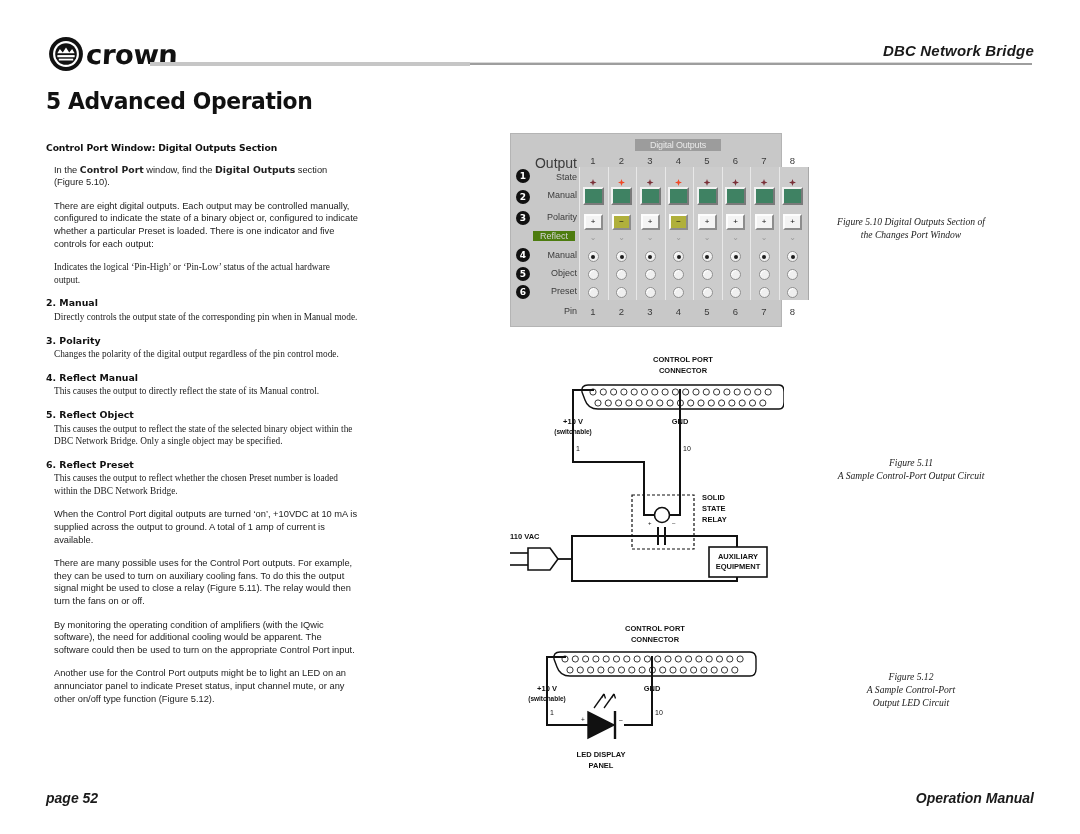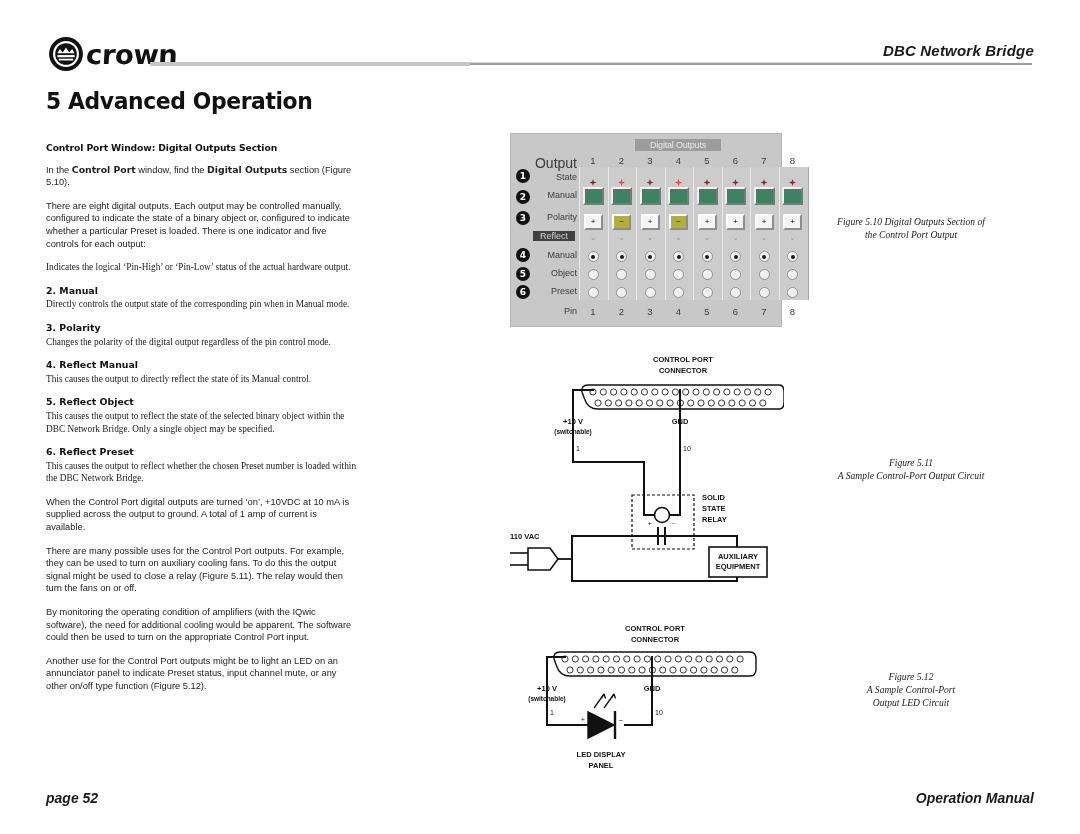--- a/index.html
+++ b/index.html
@@ -83,21 +83,21 @@
 
   
   .col-left {
     position: absolute;
     left: 46px; top: 142px;
     width: 312px;
     font-size: 9.3px;
     line-height: 12.6px;
     color: #222;
   }
-  .col-left p { margin: 0 0 11px 0; }
+  .col-left p { margin: 0 0 11px 8px; }
   .sec-head {
     font-family: "DejaVu Sans", sans-serif;
     font-weight: 700;
     font-size: 9.2px;
     letter-spacing: -0.1px;
     margin: 0 0 9px 0;
     color: #111;
   }
   .item-head {
     font-family: "DejaVu Sans", sans-serif;
@@ -137,21 +137,21 @@
     color: #e9e9e9;
     font-size: 9px;
     line-height: 12px;
     text-align: center;
     letter-spacing: -0.2px;
   }
   .dlg .lbl-output { left: 4px;  top: 21px;  width: 62px; text-align:right; position:absolute; font-size:14px; color:#3b3b3b;}
   .dlg .lbl-state  { left: 4px;  top: 38px;  width: 62px; text-align:right; position:absolute; font-size:9px; color:#3b3b3b;}
   .dlg .lbl-manual1{ left: 4px;  top: 56px;  width: 62px; text-align:right; position:absolute; font-size:9px; color:#3b3b3b;}
   .dlg .lbl-polarity{left: 4px;  top: 78px;  width: 62px; text-align:right; position:absolute; font-size:9px; color:#3b3b3b;}
-  .dlg .lbl-reflect{ left: 22px; top: 97px;  position:absolute; font-size:9px; color:#d4d4d4; background:#404040; padding:0 7px;}
+  .dlg .lbl-reflect{ left: 22px; top: 97px;  position:absolute; font-size:9px; color:#d4d4d4; background:#4d7c0f; padding:0 7px;}
   .dlg .lbl-manual2{ left: 4px;  top: 116px; width: 62px; text-align:right; position:absolute; font-size:9px; color:#3b3b3b;}
   .dlg .lbl-object { left: 4px;  top: 134px; width: 62px; text-align:right; position:absolute; font-size:9px; color:#3b3b3b;}
   .dlg .lbl-preset { left: 4px;  top: 152px; width: 62px; text-align:right; position:absolute; font-size:9px; color:#3b3b3b;}
   .dlg .lbl-pin    { left: 4px;  top: 172px; width: 62px; text-align:right; position:absolute; font-size:9px; color:#3b3b3b;}
 
   .badge {
     position: absolute;
     left: 5px;
     width: 14px; height: 14px;
     border-radius: 50%;
@@ -409,21 +409,21 @@
       <div class="cell chev" style="left: 267.5px; top: 99px;">⌄</div>
       <div class="cell" style="left: 267.5px; top: 114px;"><span class="radio sel"></span></div>
       <div class="cell" style="left: 267.5px; top: 132px;"><span class="radio"></span></div>
       <div class="cell" style="left: 267.5px; top: 150px;"><span class="radio"></span></div>
       <div class="colnum" style="left: 267.5px; top: 172px;">8</div>
     </div>
 </div>
 
 <div class="fig-caption" style="left:786px; top:215px; width:250px;">
   <div>Figure 5.10 Digital Outputs Section of</div>
-  <div>the Control Port Output</div>
+  <div>the Changes Port Window</div>
 </div>
 
 <svg class="circuit" style="left:492px; top:352px;" width="292" height="252" viewBox="0 0 292 252">
   <g fill="none" stroke="#111" stroke-width="1.6">
 
     <path d="M96 33 L287 33 Q292 33 292 40 L292 50 Q292 57 287 57 L106 57 Q96 57 93 48 L90 40 Q89 33 96 33 Z" fill="#fff" stroke="#111" stroke-width="1.4"></path>
   </g>
 
   <g fill="#fff" stroke="#222" stroke-width="0.9">
     <g id="f511-pins-top">

